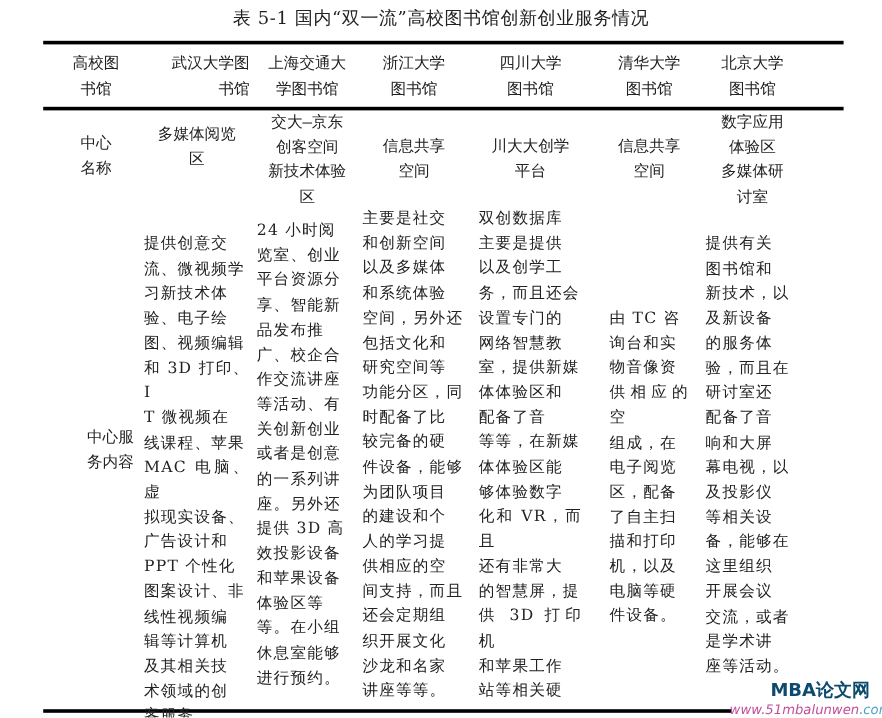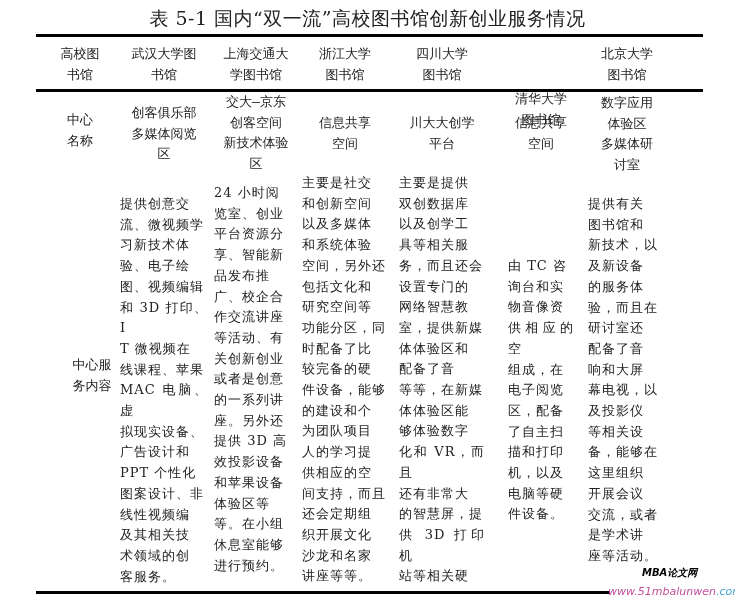--- a/index.html
+++ b/index.html
@@ -1,77 +1,76 @@
 <!DOCTYPE html>
 <html><head>
 <meta charset="utf-8">
 <style>
   html, body { margin:0; padding:0; background:#ffffff; }
   body { width:735px; height:598px; position:relative; overflow:hidden;
          font-family:"DejaVu Serif","Liberation Serif",serif; color:#222; }
   .caption { position:absolute; top:6px; left:0; width:735px; text-align:center;
-             font-size:19px; letter-spacing:0.5px; }
+             font-size:15px; letter-spacing:0.5px; }
   .rule { position:absolute; left:36px; width:437px; background:#000; }
   .rule.top { top:34px; height:3px; width:437px; }
   .rule.mid { top:89px; height:3px; }
   .rule.bot { top:591px; height:3px; width:574px; }
   .col { position:absolute; font-size:13px; line-height:20.7px; text-align:center; }
   .hdr { top:44px; }
   .name { }
   .body-cell { text-align:justify; text-justify:inter-character; letter-spacing:1px; }
   .wm1 { position:absolute; left:642px; top:566px; font-family:"DejaVu Sans","Liberation Sans",sans-serif;
-         font-weight:bold; font-style:italic; font-size:10px; color:#000000; }
+         font-weight:bold; font-size:15px; color:#0c4a6e; }
   .wm2 { position:absolute; left:608px; top:585px; font-family:"DejaVu Sans","Liberation Sans",sans-serif;
          font-style:italic; font-size:11px; color:#c0509a; }
   .wm2 .com { color:#4aa3c8; }
 </style>
 </head>
 <body>
 
 <div class="caption">表 5-1 国内“双一流”高校图书馆创新创业服务情况</div>
 
 <div class="rule top" style="left:36px;width:667px;"></div>
 <div class="rule mid" style="left:36px;width:667px;"></div>
 <div class="rule bot" style="left:36px;width:574px;"></div>
 
 <div id="table-root">
     <div class="col hdr" style="left: 50px; width: 60px; top: 44px;">
       <div>高校图</div>
       <div>书馆</div>
     </div>
-    <div class="col hdr" style="left: 120px; width: 88px; top: 44px;">
+    <div class="col hdr" style="left: 120px; width: 88px; top: 44px; text-align: right;">
       <div>武汉大学图</div>
       <div>书馆</div>
     </div>
     <div class="col hdr" style="left: 214px; width: 84px; top: 44px;">
       <div>上海交通大</div>
       <div>学图书馆</div>
     </div>
     <div class="col hdr" style="left: 302px; width: 86px; top: 44px;">
       <div>浙江大学</div>
       <div>图书馆</div>
     </div>
     <div class="col hdr" style="left: 399px; width: 86px; top: 44px;">
       <div>四川大学</div>
       <div>图书馆</div>
     </div>
-    <div class="col hdr" style="left: 508px; width: 66px; top: 44px; margin-top: 45px;">
+    <div class="col hdr" style="left: 508px; width: 66px; top: 44px;">
       <div>清华大学</div>
       <div>图书馆</div>
     </div>
     <div class="col hdr" style="left: 588px; width: 78px; top: 44px;">
       <div>北京大学</div>
       <div>图书馆</div>
     </div>
     <div class="col name" style="left: 50px; width: 60px; top: 110px;">
       <div>中心</div>
       <div>名称</div>
     </div>
     <div class="col name" style="left: 120px; width: 88px; top: 103px;">
-      <div>创客俱乐部</div>
       <div>多媒体阅览</div>
       <div>区</div>
     </div>
     <div class="col name" style="left: 214px; width: 84px; top: 93px; font-family: Liberation Mono, monospace;">
       <div>交大—京东</div>
       <div>创客空间</div>
       <div>新技术体验</div>
       <div>区</div>
     </div>
     <div class="col name" style="left: 302px; width: 86px; top: 113px;">
@@ -104,20 +103,21 @@
       <div>图、视频编辑</div>
       <div>和 3D 打印、I</div>
       <div>T 微视频在</div>
       <div>线课程、苹果</div>
       <div>MAC 电脑、虚</div>
       <div>拟现实设备、</div>
       <div>广告设计和</div>
       <div>PPT 个性化</div>
       <div>图案设计、非</div>
       <div>线性视频编</div>
+      <div>辑等计算机</div>
       <div>及其相关技</div>
       <div>术领域的创</div>
       <div>客服务。</div>
     </div>
     <div class="col body-cell" style="left: 214px; width: 84px; top: 183px;">
       <div>24 小时阅</div>
       <div>览室、创业</div>
       <div>平台资源分</div>
       <div>享、智能新</div>
       <div>品发布推</div>
@@ -141,48 +141,48 @@
       <div>和创新空间</div>
       <div>以及多媒体</div>
       <div>和系统体验</div>
       <div>空间，另外还</div>
       <div>包括文化和</div>
       <div>研究空间等</div>
       <div>功能分区，同</div>
       <div>时配备了比</div>
       <div>较完备的硬</div>
       <div>件设备，能够</div>
+      <div>为团队项目</div>
       <div>的建设和个</div>
-      <div>为团队项目</div>
       <div>人的学习提</div>
       <div>供相应的空</div>
       <div>间支持，而且</div>
       <div>还会定期组</div>
       <div>织开展文化</div>
       <div>沙龙和名家</div>
       <div>讲座等等。</div>
     </div>
     <div class="col body-cell" style="left: 399px; width: 86px; top: 173px;">
+      <div>双创数据库</div>
       <div>主要是提供</div>
-      <div>双创数据库</div>
       <div>以及创学工</div>
-      <div>具等相关服</div>
       <div>务，而且还会</div>
       <div>设置专门的</div>
       <div>网络智慧教</div>
       <div>室，提供新媒</div>
       <div>体体验区和</div>
       <div>配备了音</div>
       <div>等等，在新媒</div>
       <div>体体验区能</div>
       <div>够体验数字</div>
       <div>化和 VR，而且</div>
       <div>还有非常大</div>
       <div>的智慧屏，提</div>
       <div>供 3D 打印机</div>
+      <div>和苹果工作</div>
       <div>站等相关硬</div>
     </div>
     <div class="col body-cell" style="left: 508px; width: 66px; top: 256px;">
       <div>由 TC 咨</div>
       <div>询台和实</div>
       <div>物音像资</div>
       <div>供相应的空</div>
       <div>组成，在</div>
       <div>电子阅览</div>
       <div>区，配备</div>

